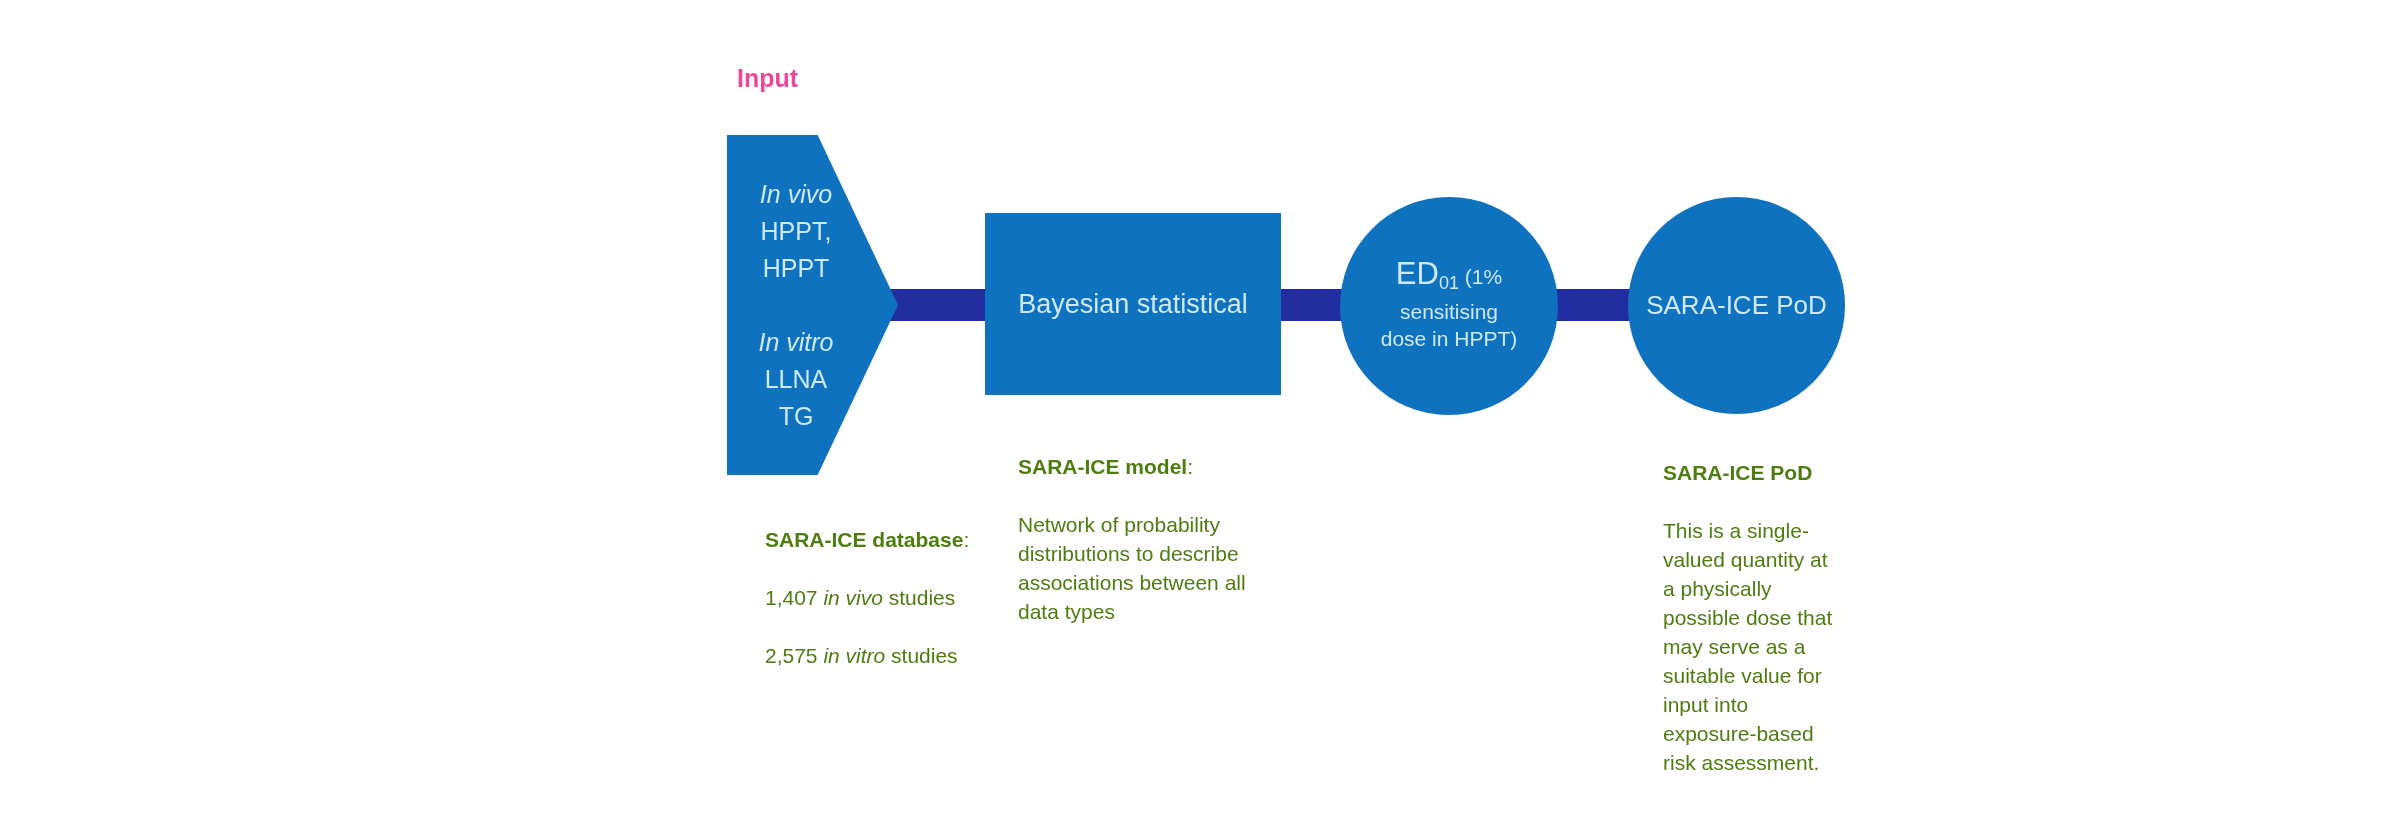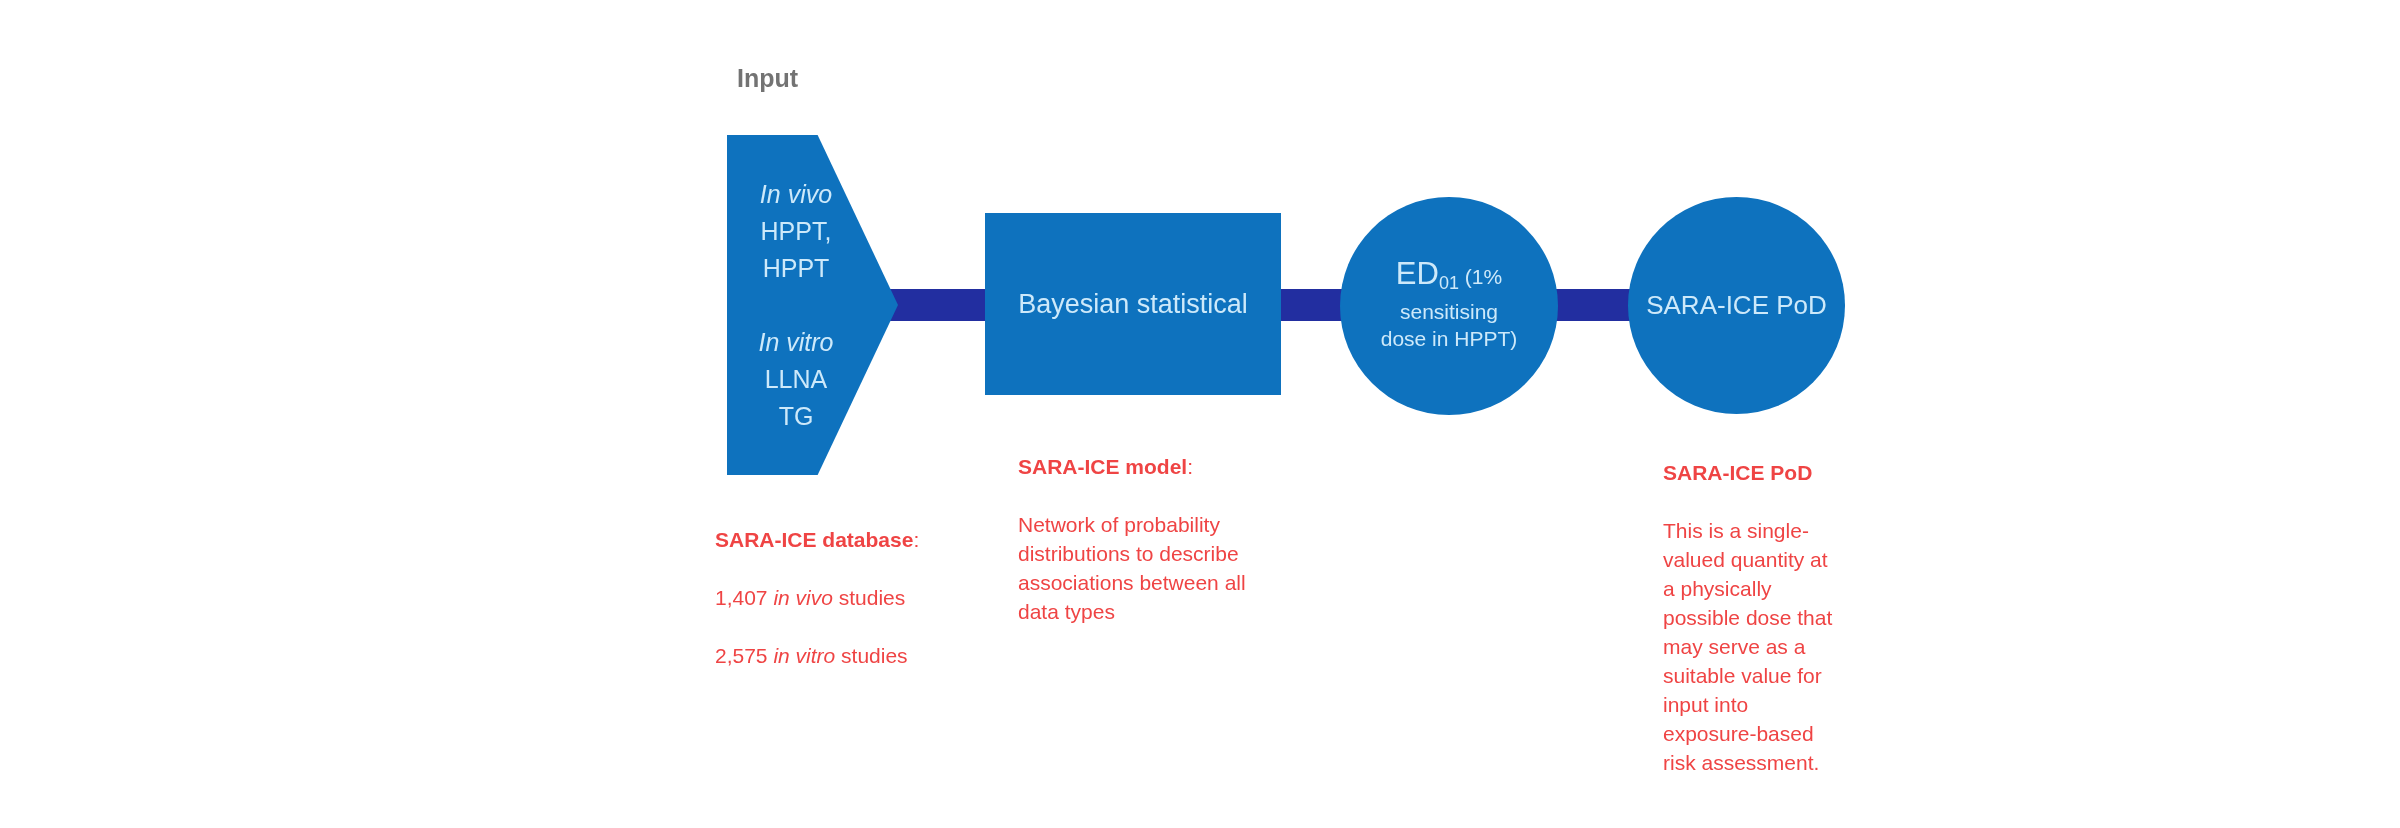--- a/index.html
+++ b/index.html
@@ -17,21 +17,21 @@
     color: #111111;
   }
 
   
   .input-label {
     position: absolute;
     left: 737px;
     top: 64px;
     font-size: 25px;
     font-weight: bold;
-    color: #737373;
+    color: #ec4899;
   }
 
   
   .connector {
     position: absolute;
     height: 32px;
     top: 289px;
     background: #222EA0;
     z-index: 1;
   }
@@ -111,26 +111,26 @@
     width: 217px;
     height: 217px;
     font-size: 26px;
   }
 
   
   .caption {
     position: absolute;
     font-size: 21px;
     line-height: 29px;
-    color: #ef4444;
+    color: #4d7c0f;
     white-space: pre-line;
   }
   .caption .bold, .bold { font-weight: bold; }
   .italic { font-style: italic; }
-  .cap-db    { left: 715px;  top: 496px; width: 340px; }
+  .cap-db    { left: 765px;  top: 496px; width: 340px; }
   .cap-model { left: 1018px; top: 423px; width: 285px; }
   .cap-ed    { left: 1360px; top: 428px; width: 265px; }
   .cap-pod   { left: 1663px; top: 429px; width: 225px; }
 </style>
 </head>
 <body>
 
 <div class="canvas">
 
   <div class="input-label">Input</div>

